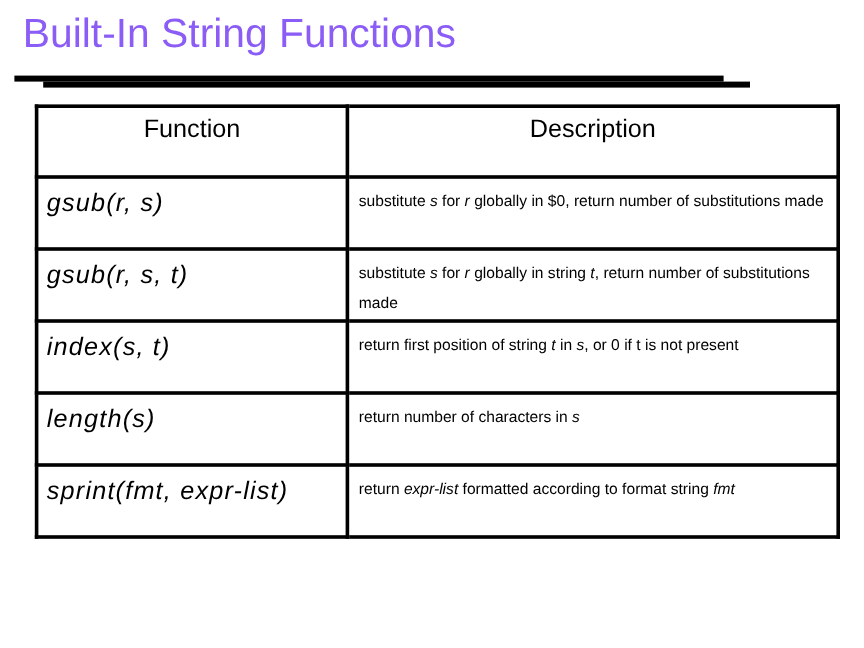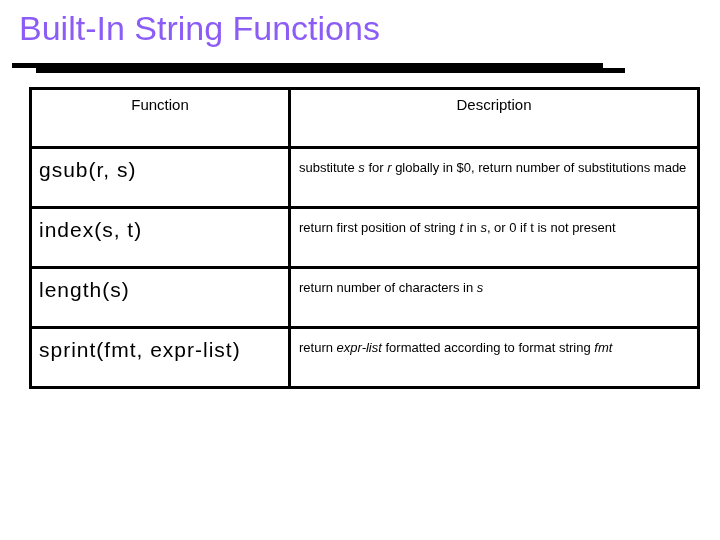--- a/index.html
+++ b/index.html
@@ -38,26 +38,27 @@
     border-collapse: collapse;
     table-layout: fixed;
   }
   .fn-table th, .fn-table td {
     border: 3px solid #000000;
     vertical-align: top;
     overflow: hidden;
   }
   .fn-table th {
     font-weight: normal;
-    font-size: 15px;
+    font-size: 21px;
     text-align: center;
     height: 49px;
     padding-top: 6px;
   }
   .fn-cell {
+    font-style: italic;
     font-size: 21px;
     letter-spacing: 1px;
     padding: 9px 4px 0 7px;
     height: 48px; 
   }
   .desc-cell {
     font-size: 13px;
     line-height: 25px;
     padding: 6px 6px 0 8px;
   }
@@ -81,20 +82,24 @@
       <th>Function</th>
       <th>Description</th>
     </tr>
   </thead>
   <tbody>
       <tr>
         <td class="fn-cell">gsub(r, s)</td>
         <td class="desc-cell"><span>substitute </span><span class="it">s</span><span> for </span><span class="it">r</span><span> globally in $0, return number of substitutions made</span></td>
       </tr>
       <tr>
+        <td class="fn-cell">gsub(r, s, t)</td>
+        <td class="desc-cell"><span>substitute </span><span class="it">s</span><span> for </span><span class="it">r</span><span> globally in string </span><span class="it">t</span><span>, return number of substitutions made</span></td>
+      </tr>
+      <tr>
         <td class="fn-cell">index(s, t)</td>
         <td class="desc-cell"><span>return first position of string </span><span class="it">t</span><span> in </span><span class="it">s</span><span>, or 0 if t is not present</span></td>
       </tr>
       <tr>
         <td class="fn-cell">length(s)</td>
         <td class="desc-cell"><span>return number of characters in </span><span class="it">s</span></td>
       </tr>
       <tr>
         <td class="fn-cell">sprint(fmt, expr-list)</td>
         <td class="desc-cell"><span>return </span><span class="it">expr-list</span><span> formatted according to format string </span><span class="it">fmt</span></td>

